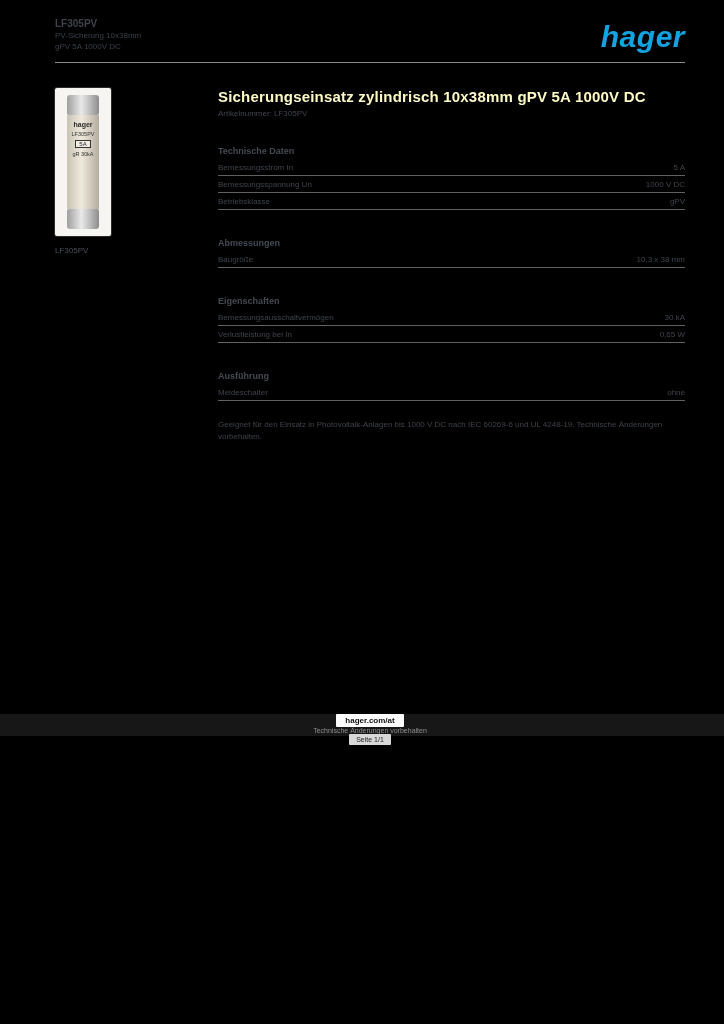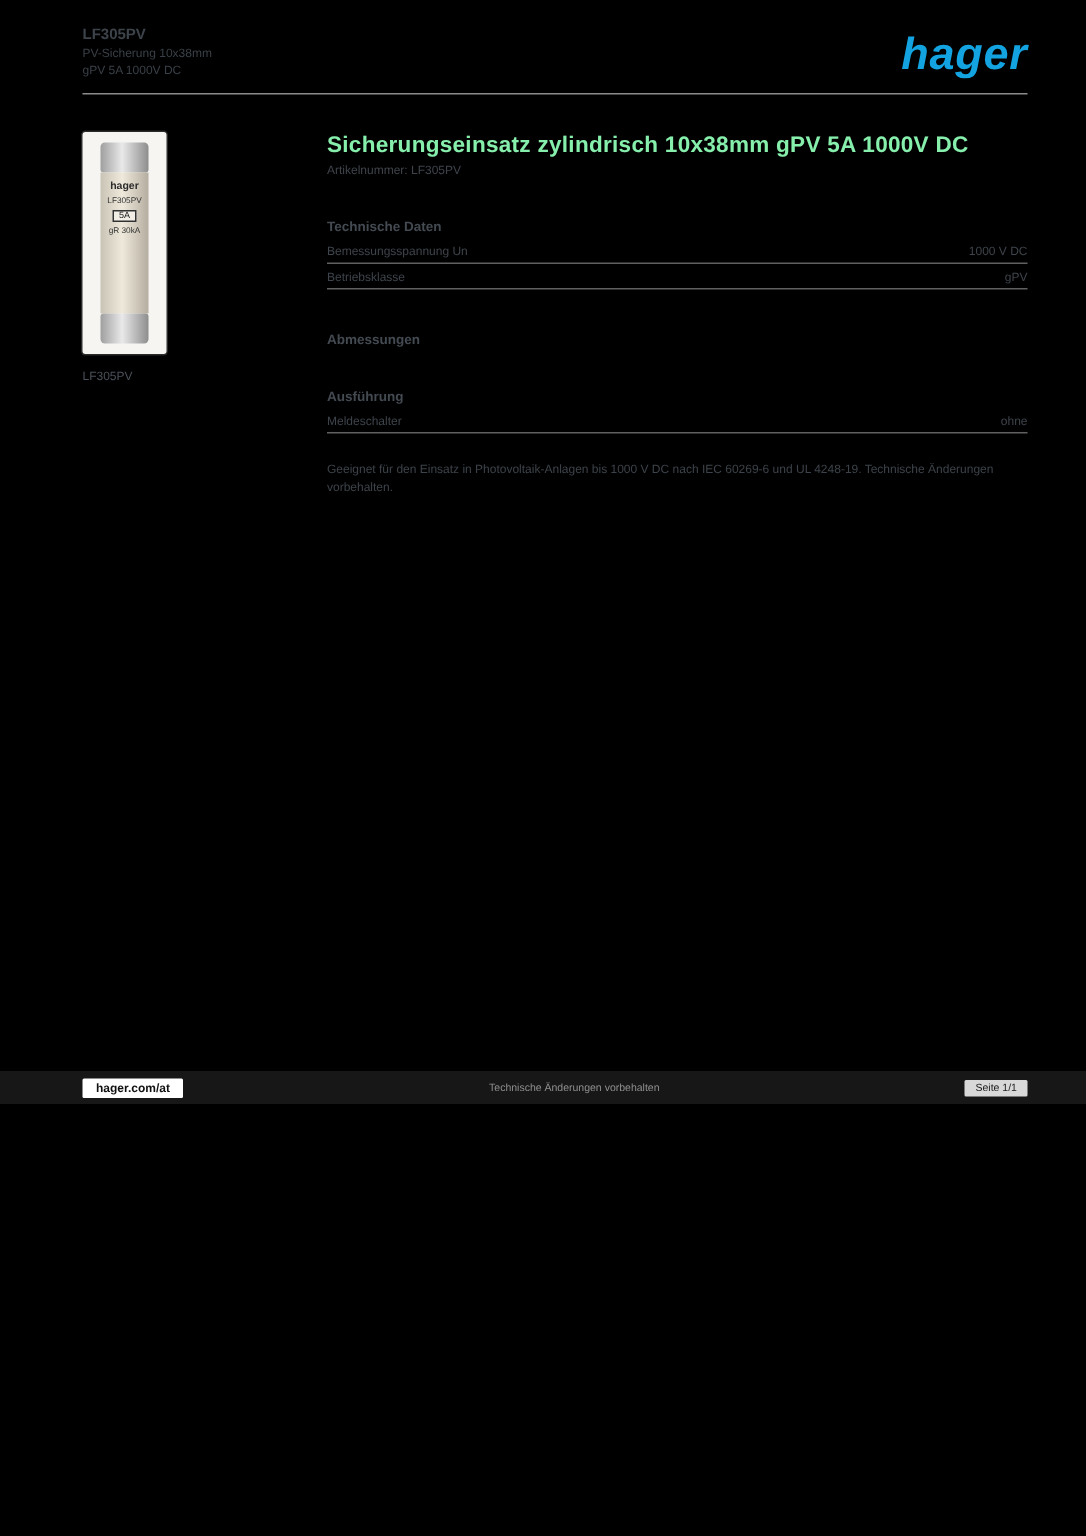--- a/index.html
+++ b/index.html
@@ -46,42 +46,42 @@
     gap:3px;padding-top:6px;
     background:linear-gradient(90deg,#c9c3b6,#efe9dc 45%,#b4ad9f);
   }
   .fuse-brand{font-size:7px;font-weight:bold;color:#2b2b2b;}
   .fuse-ref{font-size:5.5px;color:#333;}
   .fuse-amp{font-size:6px;color:#222;border:1px solid #333;padding:0 3px;background:#f2eee6;}
   .fuse-rating{font-size:5.5px;color:#333;}
   .photo-caption{margin-top:10px;font-size:8px;color:#4a5058;}
   
   .maincol{flex:1;min-width:0;}
-  .title{margin:0;font-size:15px;font-weight:bold;color:#86efac;letter-spacing:.2px;}
+  .title{margin:0;font-size:15px;font-weight:bold;color:#fef9c3;letter-spacing:.2px;}
   .subtitle{margin-top:4px;font-size:8px;color:#3f444c;}
   .spec-section{margin-top:28px;}
   .spec-section h2{
     margin:0 0 3px 0;font-size:9px;font-weight:bold;color:#444a52;
   }
   .row{
     display:flex;justify-content:space-between;align-items:baseline;
     font-size:8px;color:#3e444b;padding:4px 0 3px 0;
     border-bottom:1px solid #606060;
   }
   .row .lbl{padding-right:12px;}
   .row .val{white-space:nowrap;color:#3e444b;}
   .note{
     margin:18px 0 0 0;font-size:8px;line-height:1.55;color:#3d434a;
   }
   
   .footer{
     position:absolute;left:0;right:0;bottom:10px;height:22px;
     background:#171717;
     display:flex;align-items:center;justify-content:space-between;
-    padding:0 39px 0 55px;box-sizing:border-box;
+    padding:0 39px 0 55px;box-sizing:border-box;flex-direction:column;
   }
   .site-box{
     background:#ffffff;color:#111;font-size:8px;font-weight:bold;
     padding:2px 9px;border-radius:1px;text-decoration:none;
   }
   .foot-center{font-size:7px;color:#8f8f8f;}
   .page-box{
     background:#d8d8d8;color:#222;font-size:7px;padding:2px 7px;border-radius:1px;
   }
 </style>
@@ -118,33 +118,52 @@
       <div class="photo-caption">LF305PV</div>
     </div>
 
     <div class="maincol">
       <h1 class="title">Sicherungseinsatz zylindrisch 10x38mm gPV 5A 1000V DC</h1>
       <div class="subtitle">Artikelnummer: LF305PV</div>
 
       <section class="spec-section">
         <h2>Technische Daten</h2>
         <div class="row">
+          <span class="lbl">Bemessungsstrom In</span>
+          <span class="val">5 A</span>
+        </div>
+        <div class="row">
           <span class="lbl">Bemessungsspannung Un</span>
           <span class="val">1000 V DC</span>
         </div>
         <div class="row">
           <span class="lbl">Betriebsklasse</span>
           <span class="val">gPV</span>
         </div>
       </section>
 
       <section class="spec-section">
         <h2>Abmessungen</h2>
+        <div class="row">
+          <span class="lbl">Baugröße</span>
+          <span class="val">10,3 x 38 mm</span>
+        </div>
       </section>
 
+      <section class="spec-section">
+        <h2>Eigenschaften</h2>
+        <div class="row">
+          <span class="lbl">Bemessungsausschaltvermögen</span>
+          <span class="val">30 kA</span>
+        </div>
+        <div class="row">
+          <span class="lbl">Verlustleistung bei In</span>
+          <span class="val">0,65 W</span>
+        </div>
+      </section>
 
       <section class="spec-section">
         <h2>Ausführung</h2>
         <div class="row">
           <span class="lbl">Meldeschalter</span>
           <span class="val">ohne</span>
         </div>
       </section>
 
       <p class="note">Geeignet für den Einsatz in Photovoltaik-Anlagen bis 1000 V DC nach IEC 60269-6 und UL 4248-19. Technische Änderungen vorbehalten.</p>

